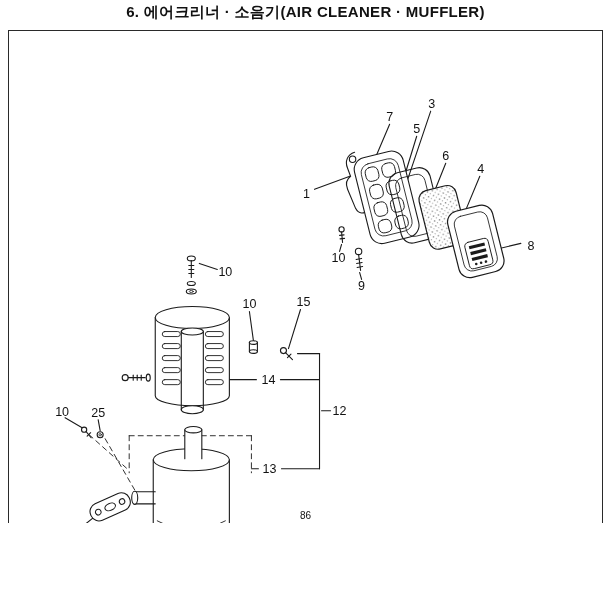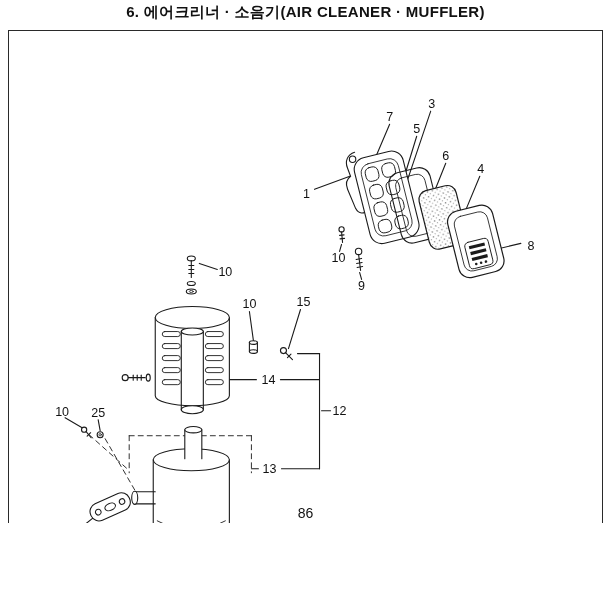--- a/index.html
+++ b/index.html
@@ -20,21 +20,21 @@
   .frame{
     position:absolute;top:30px;left:8px;
     width:595px;height:540px;
     border:1.5px solid #2a2a2a;
     box-sizing:border-box;
     background:#fff;
   }
   .frame svg{display:block;width:100%;height:100%;}
   .page-num{
     position:absolute;bottom:2px;left:0;right:0;
-    text-align:center;font-size:14px;color:#111;
+    text-align:center;font-size:10px;color:#111;
   }
   text.part-label{
     font-family:"Liberation Sans", sans-serif;
     font-size:12.5px;
     fill:#111;
     stroke:none;
     text-anchor:middle;
   }
 </style>
 </head>

